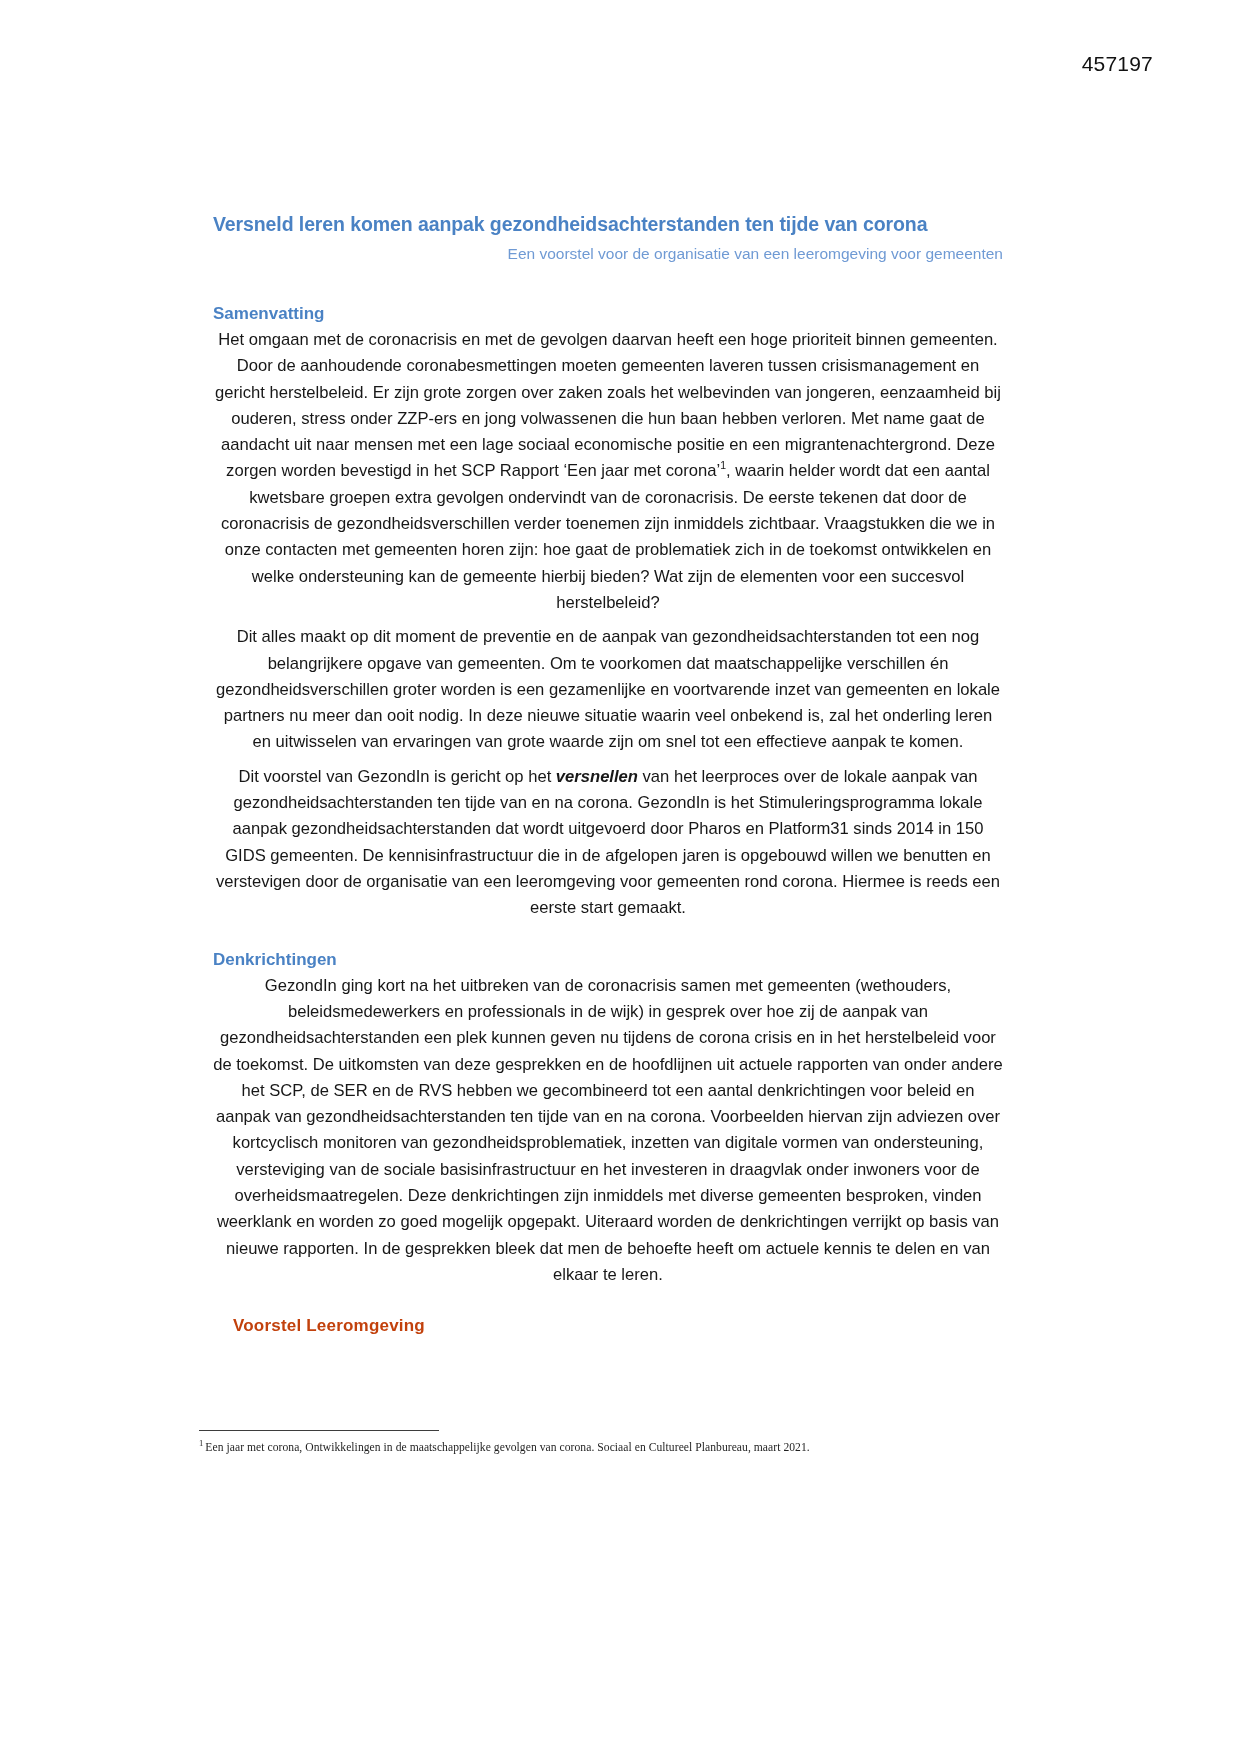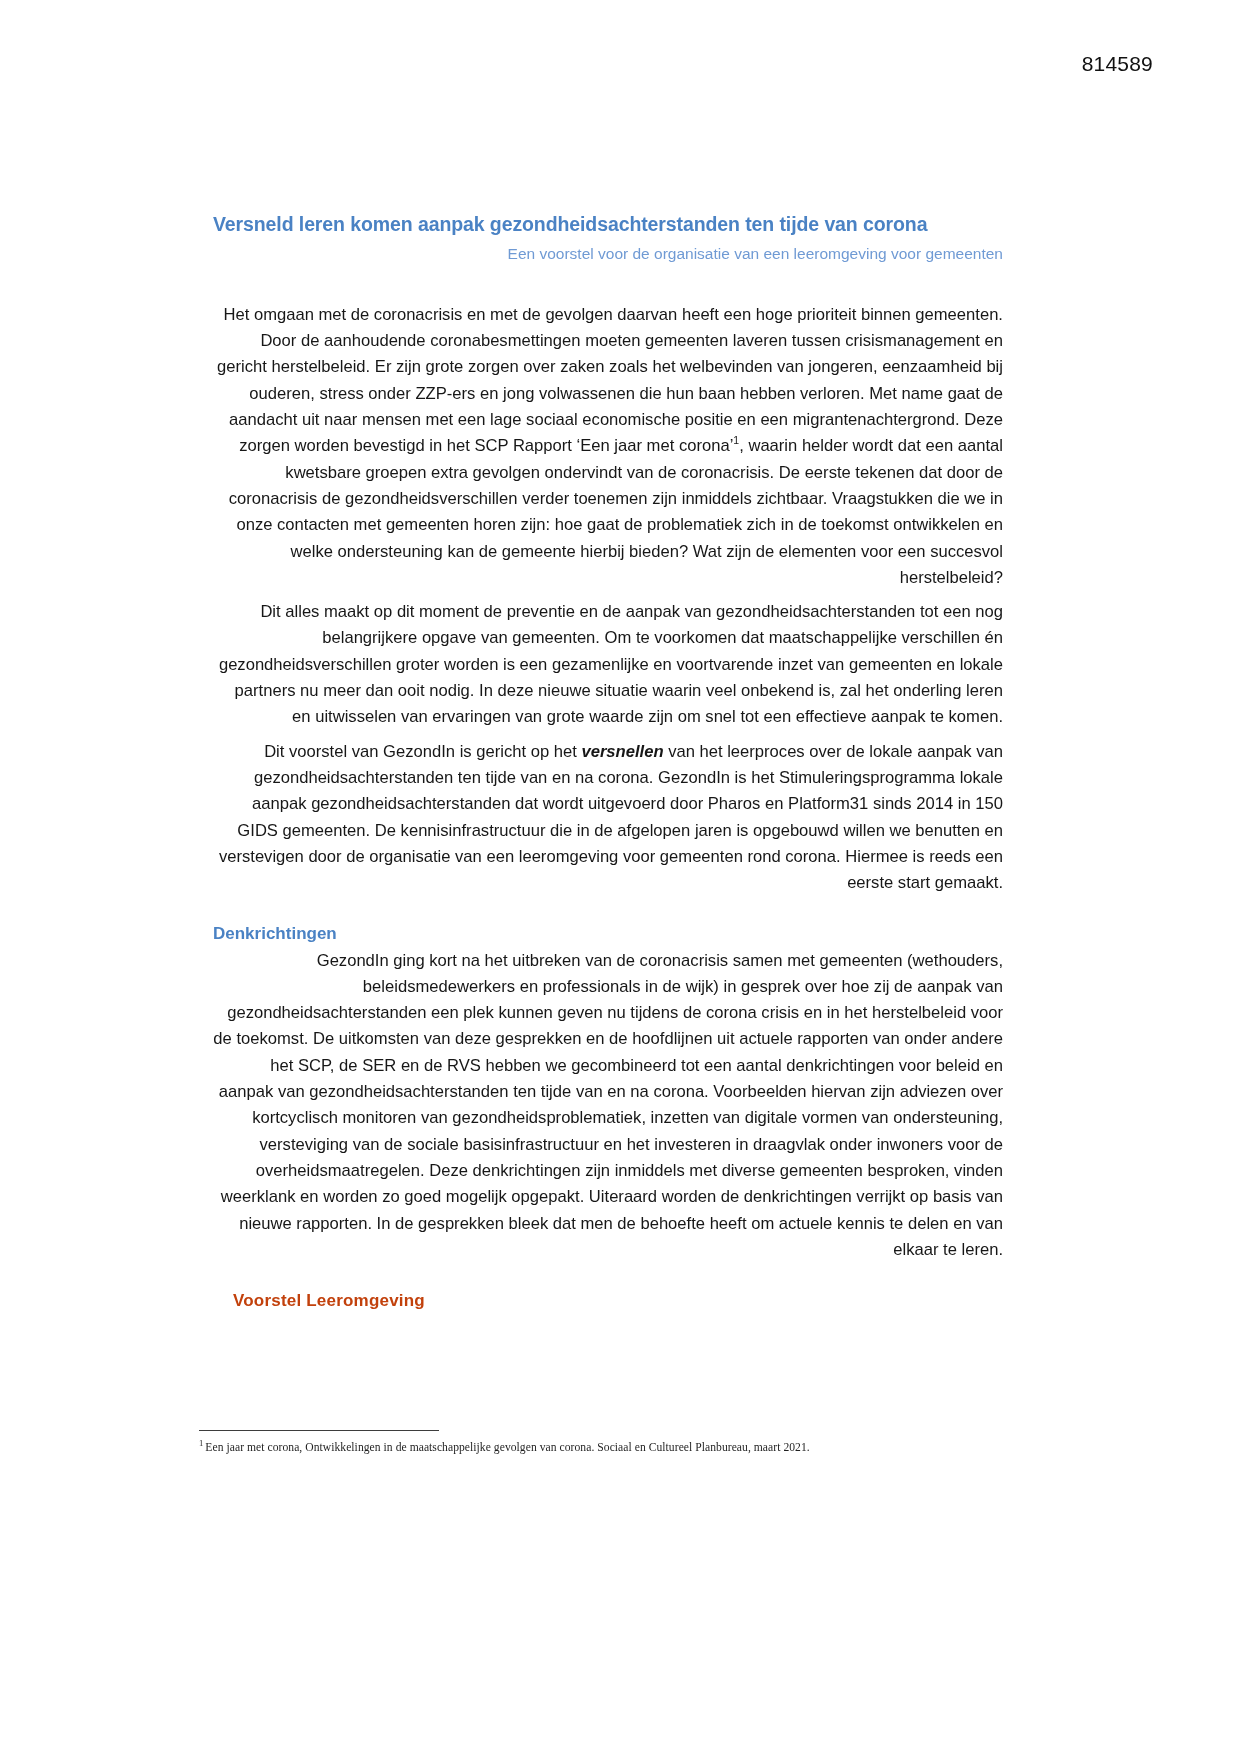--- a/index.html
+++ b/index.html
@@ -68,21 +68,21 @@
   h2.section-heading.alt {
     color: #c2410c;
     letter-spacing: 0.2px;
     margin-left: 20px;
   }
   p.body-text {
     margin: 0 0 0 0;
     font-size: 16.6px;
     line-height: 1.585;
     color: #171717;
-    text-align: right;
+    text-align: center;
     font-family: "Liberation Sans", sans-serif;
   }
   p.body-text + p.body-text {
     margin-top: 8px;
   }
   .section-block + .section-block {
     margin-top: 26px;
   }
   em.italic-term {
     font-style: italic;
@@ -117,30 +117,31 @@
     vertical-align: super;
     line-height: 0;
     margin-right: 2px;
   }
 </style>
 </head>
 <body>
 
 <div class="page">
 
-  <div class="doc-number">814589</div>
+  <div class="doc-number">457197</div>
 
   <div class="content">
 
     <div class="title-block">
       <h1 class="doc-title">Versneld leren komen aanpak gezondheidsachterstanden ten tijde van corona</h1>
       <div class="doc-subtitle">Een voorstel voor de organisatie van een leeromgeving voor gemeenten</div>
     </div>
 
     <div class="section-block">
+      <h2 class="section-heading">Samenvatting</h2>
 
       <p class="body-text"><span>Het omgaan met de coronacrisis en met de gevolgen daarvan heeft een hoge prioriteit binnen gemeenten. Door de aanhoudende coronabesmettingen moeten gemeenten laveren tussen crisismanagement en gericht herstelbeleid. Er zijn grote zorgen over zaken zoals het welbevinden van jongeren, eenzaamheid bij ouderen, stress onder ZZP-ers en jong volwassenen die hun baan hebben verloren. Met name gaat de aandacht uit naar mensen met een lage sociaal economische positie en een migrantenachtergrond. Deze zorgen worden bevestigd in het SCP Rapport ‘Een jaar met corona’</span><sup class="footnote-ref">1</sup><span>, waarin helder wordt dat een aantal kwetsbare groepen extra gevolgen ondervindt van de coronacrisis. De eerste tekenen dat door de coronacrisis de gezondheidsverschillen verder toenemen zijn inmiddels zichtbaar. Vraagstukken die we in onze contacten met gemeenten horen zijn: hoe gaat de problematiek zich in de toekomst ontwikkelen en welke ondersteuning kan de gemeente hierbij bieden? Wat zijn de elementen voor een succesvol herstelbeleid?</span></p>
 
       <p class="body-text">Dit alles maakt op dit moment de preventie en de aanpak van gezondheidsachterstanden tot een nog belangrijkere opgave van gemeenten. Om te voorkomen dat maatschappelijke verschillen én gezondheidsverschillen groter worden is een gezamenlijke en voortvarende inzet van gemeenten en lokale partners nu meer dan ooit nodig. In deze nieuwe situatie waarin veel onbekend is, zal het onderling leren en uitwisselen van ervaringen van grote waarde zijn om snel tot een effectieve aanpak te komen.</p>
 
       <p class="body-text"><span>Dit voorstel van GezondIn is gericht op het </span><em class="italic-term">versnellen</em><span> van het leerproces over de lokale aanpak van gezondheidsachterstanden ten tijde van en na corona. GezondIn is het Stimuleringsprogramma lokale aanpak gezondheidsachterstanden dat wordt uitgevoerd door Pharos en Platform31 sinds 2014 in 150 GIDS gemeenten. De kennisinfrastructuur die in de afgelopen jaren is opgebouwd willen we benutten en verstevigen door de organisatie van een leeromgeving voor gemeenten rond corona. Hiermee is reeds een eerste start gemaakt.</span></p>
     </div>
 
     <div class="section-block">
       <h2 class="section-heading">Denkrichtingen</h2>

